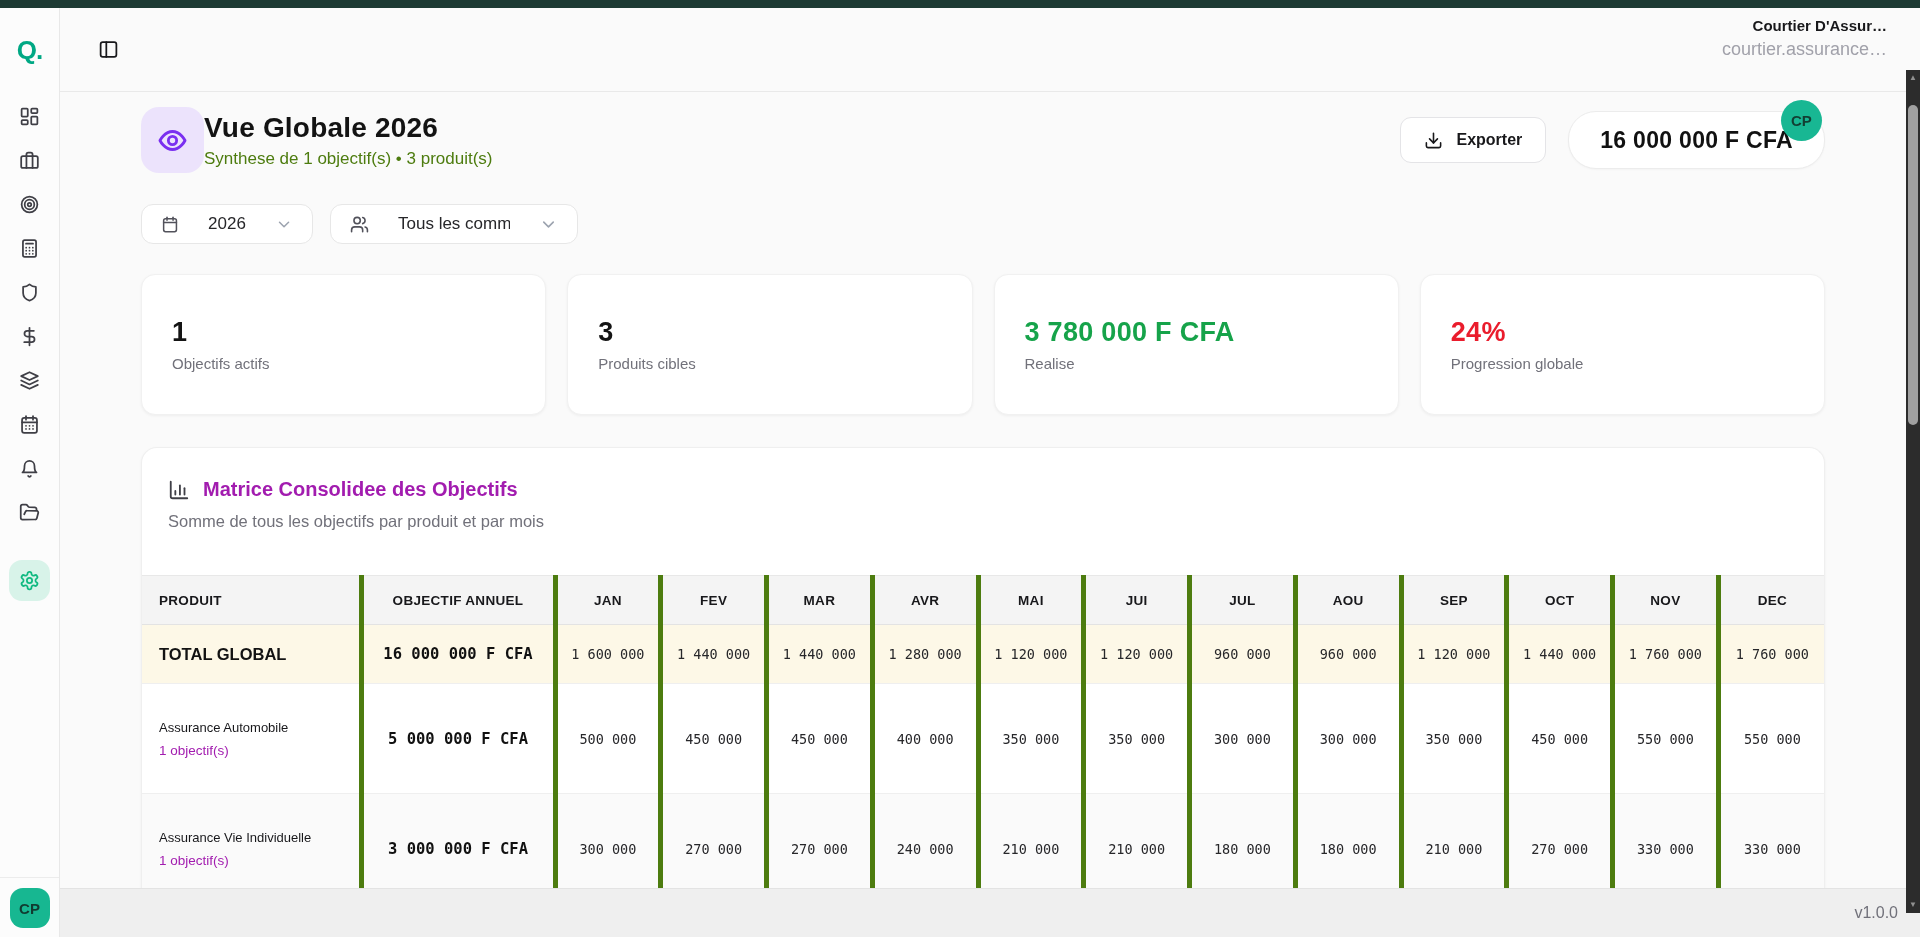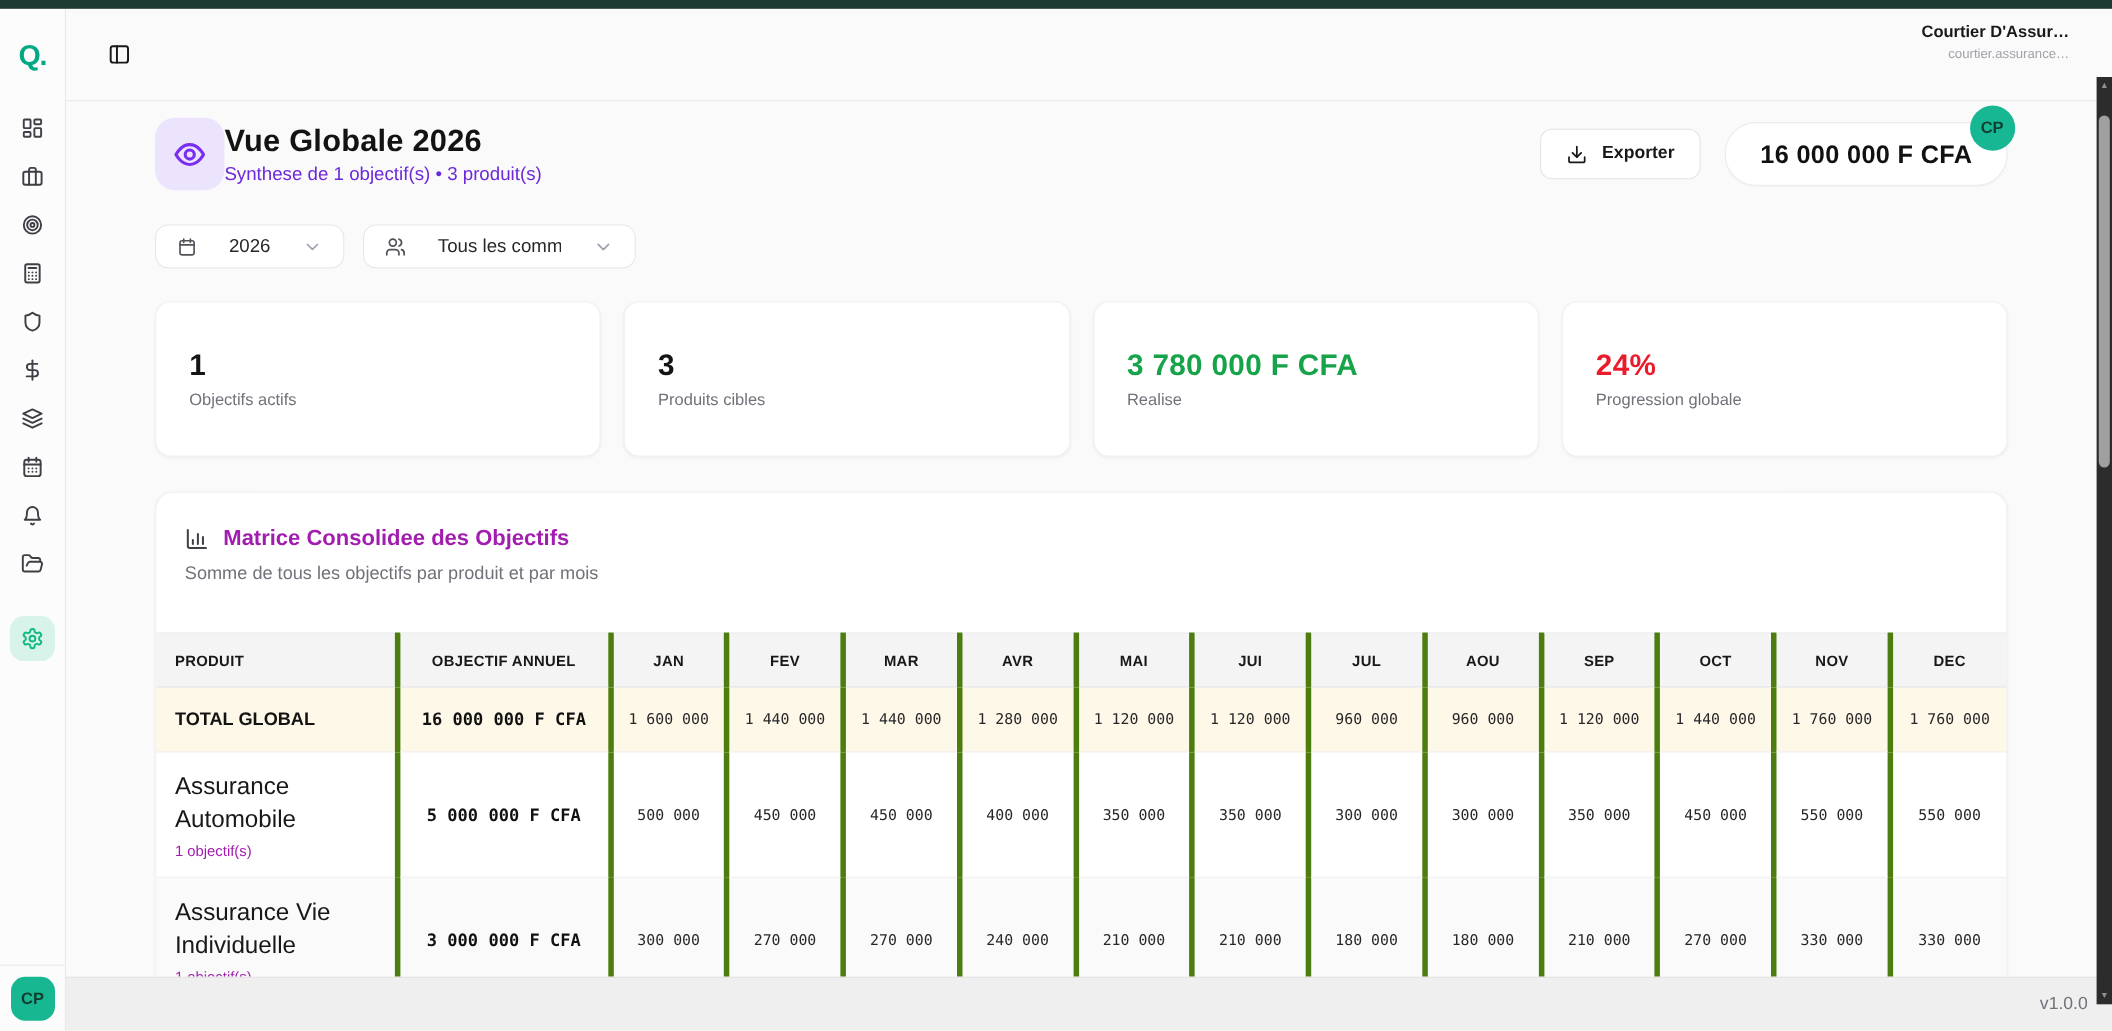--- a/index.html
+++ b/index.html
@@ -17,21 +17,21 @@
   .topbar{
     position:absolute;top:8px;left:0;width:1920px;height:84px;background:#fafafa;
     border-bottom:1px solid #e9e9e9;display:flex;align-items:center;
     padding-left:98px;padding-right:33px;box-sizing:border-box;z-index:20;
   }
   .icon-btn{background:none;border:none;padding:0;cursor:pointer;color:#18181b;display:flex;align-items:center;justify-content:center;}
   .icon-btn svg{width:21px;height:21px;}
   .topbar-right{margin-left:auto;display:flex;align-items:center;gap:39px;flex-direction:column;}
   .user-block{text-align:right;margin-left:-8px;line-height:1.25;}
   .user-name{font-size:15px;font-weight:700;color:#18181b;}
-  .user-email{font-size:12px;color:#a1a1aa;margin-top:2px;}
+  .user-email{font-size:18px;color:#a1a1aa;margin-top:2px;}
   .avatar{
     width:41px;height:41px;border-radius:50%;background:#18b793;color:#123f33;
     display:flex;align-items:center;justify-content:center;font-size:15px;font-weight:700;margin-left:-14px;
   }
 
   
   .sidebar{
     position:absolute;top:8px;left:0;width:60px;height:929px;background:#fcfcfc;
     border-right:1px solid #e8e8e8;display:flex;flex-direction:column;align-items:center;
     box-sizing:border-box;z-index:30;
@@ -52,21 +52,21 @@
   
   .main{position:absolute;left:60px;top:92px;width:1846px;height:796px;overflow:hidden;background:#fafafa;}
   .content{width:1684px;margin:15px 0 0 81px;}
 
   
   .page-head{display:flex;justify-content:space-between;align-items:center;}
   .page-head-left{display:flex;align-items:center;}
   .eye-tile{width:63px;height:66px;border-radius:18px;background:#ece3fc;color:#7a2ff0;display:flex;align-items:center;justify-content:center;}
   .eye-tile svg{width:31px;height:31px;stroke-width:2.2px;}
   .page-title{font-size:28px;font-weight:800;color:#131313;letter-spacing:.2px;}
-  .page-subtitle{font-size:17px;color:#6d28d9;margin-top:5px;}
+  .page-subtitle{font-size:17px;color:#4d7c0f;margin-top:5px;}
   .page-head-right{display:flex;align-items:center;gap:22px;}
   .export-btn{
     height:46px;padding:0 23px;border:1px solid #e4e4e7;border-radius:11px;background:#fff;cursor:pointer;
     font-size:16px;font-weight:600;color:#18181b;display:flex;align-items:center;gap:13px;
     font-family:"Liberation Sans","DejaVu Sans",sans-serif;
   }
   .export-btn svg{width:18px;height:18px;}
   .total-badge{
     height:56px;padding:0 31px;border:1px solid #ececec;border-radius:28px;background:#fff;
     display:flex;align-items:center;font-size:23px;font-weight:800;color:#111;letter-spacing:.3px;
@@ -122,21 +122,21 @@
     border-bottom:1px solid #efefef;text-align:center;
     font-family:"DejaVu Sans Mono","Liberation Mono",monospace;font-size:13.5px;color:#27272a;
   }
   .matrix tbody td.cell-product{text-align:left;padding:16px 14px 16px 17px;font-family:"Liberation Sans","DejaVu Sans",sans-serif;}
   .matrix tbody td.cell-annual{font-weight:700;font-size:15.5px;color:#111;}
   .matrix tbody tr:not(.row-total) td{height:110px;}
   .row-total td{height:59px;background:#fdf8e7;}
   .row-total .cell-product{font-weight:800;font-size:16.5px;color:#131313;}
   .row-total .cell-annual{font-size:15.5px;}
   .matrix tbody tr:nth-child(3){background:#fafafa;}
-  .product-name{font-size:22px;font-weight:500;color:#18181b;line-height:1.35;}
+  .product-name{font-size:13px;font-weight:500;color:#18181b;line-height:1.35;}
   .product-sub{font-size:13.5px;color:#a21caf;margin-top:7px;}
 
   
   .footer{
     position:absolute;left:60px;top:888px;width:1860px;height:49px;background:#efefef;border-top:1px solid #e3e3e3;
     display:flex;align-items:center;justify-content:flex-end;padding-right:22px;box-sizing:border-box;z-index:25;
     font-size:16px;color:#71717a;
   }
 
   

